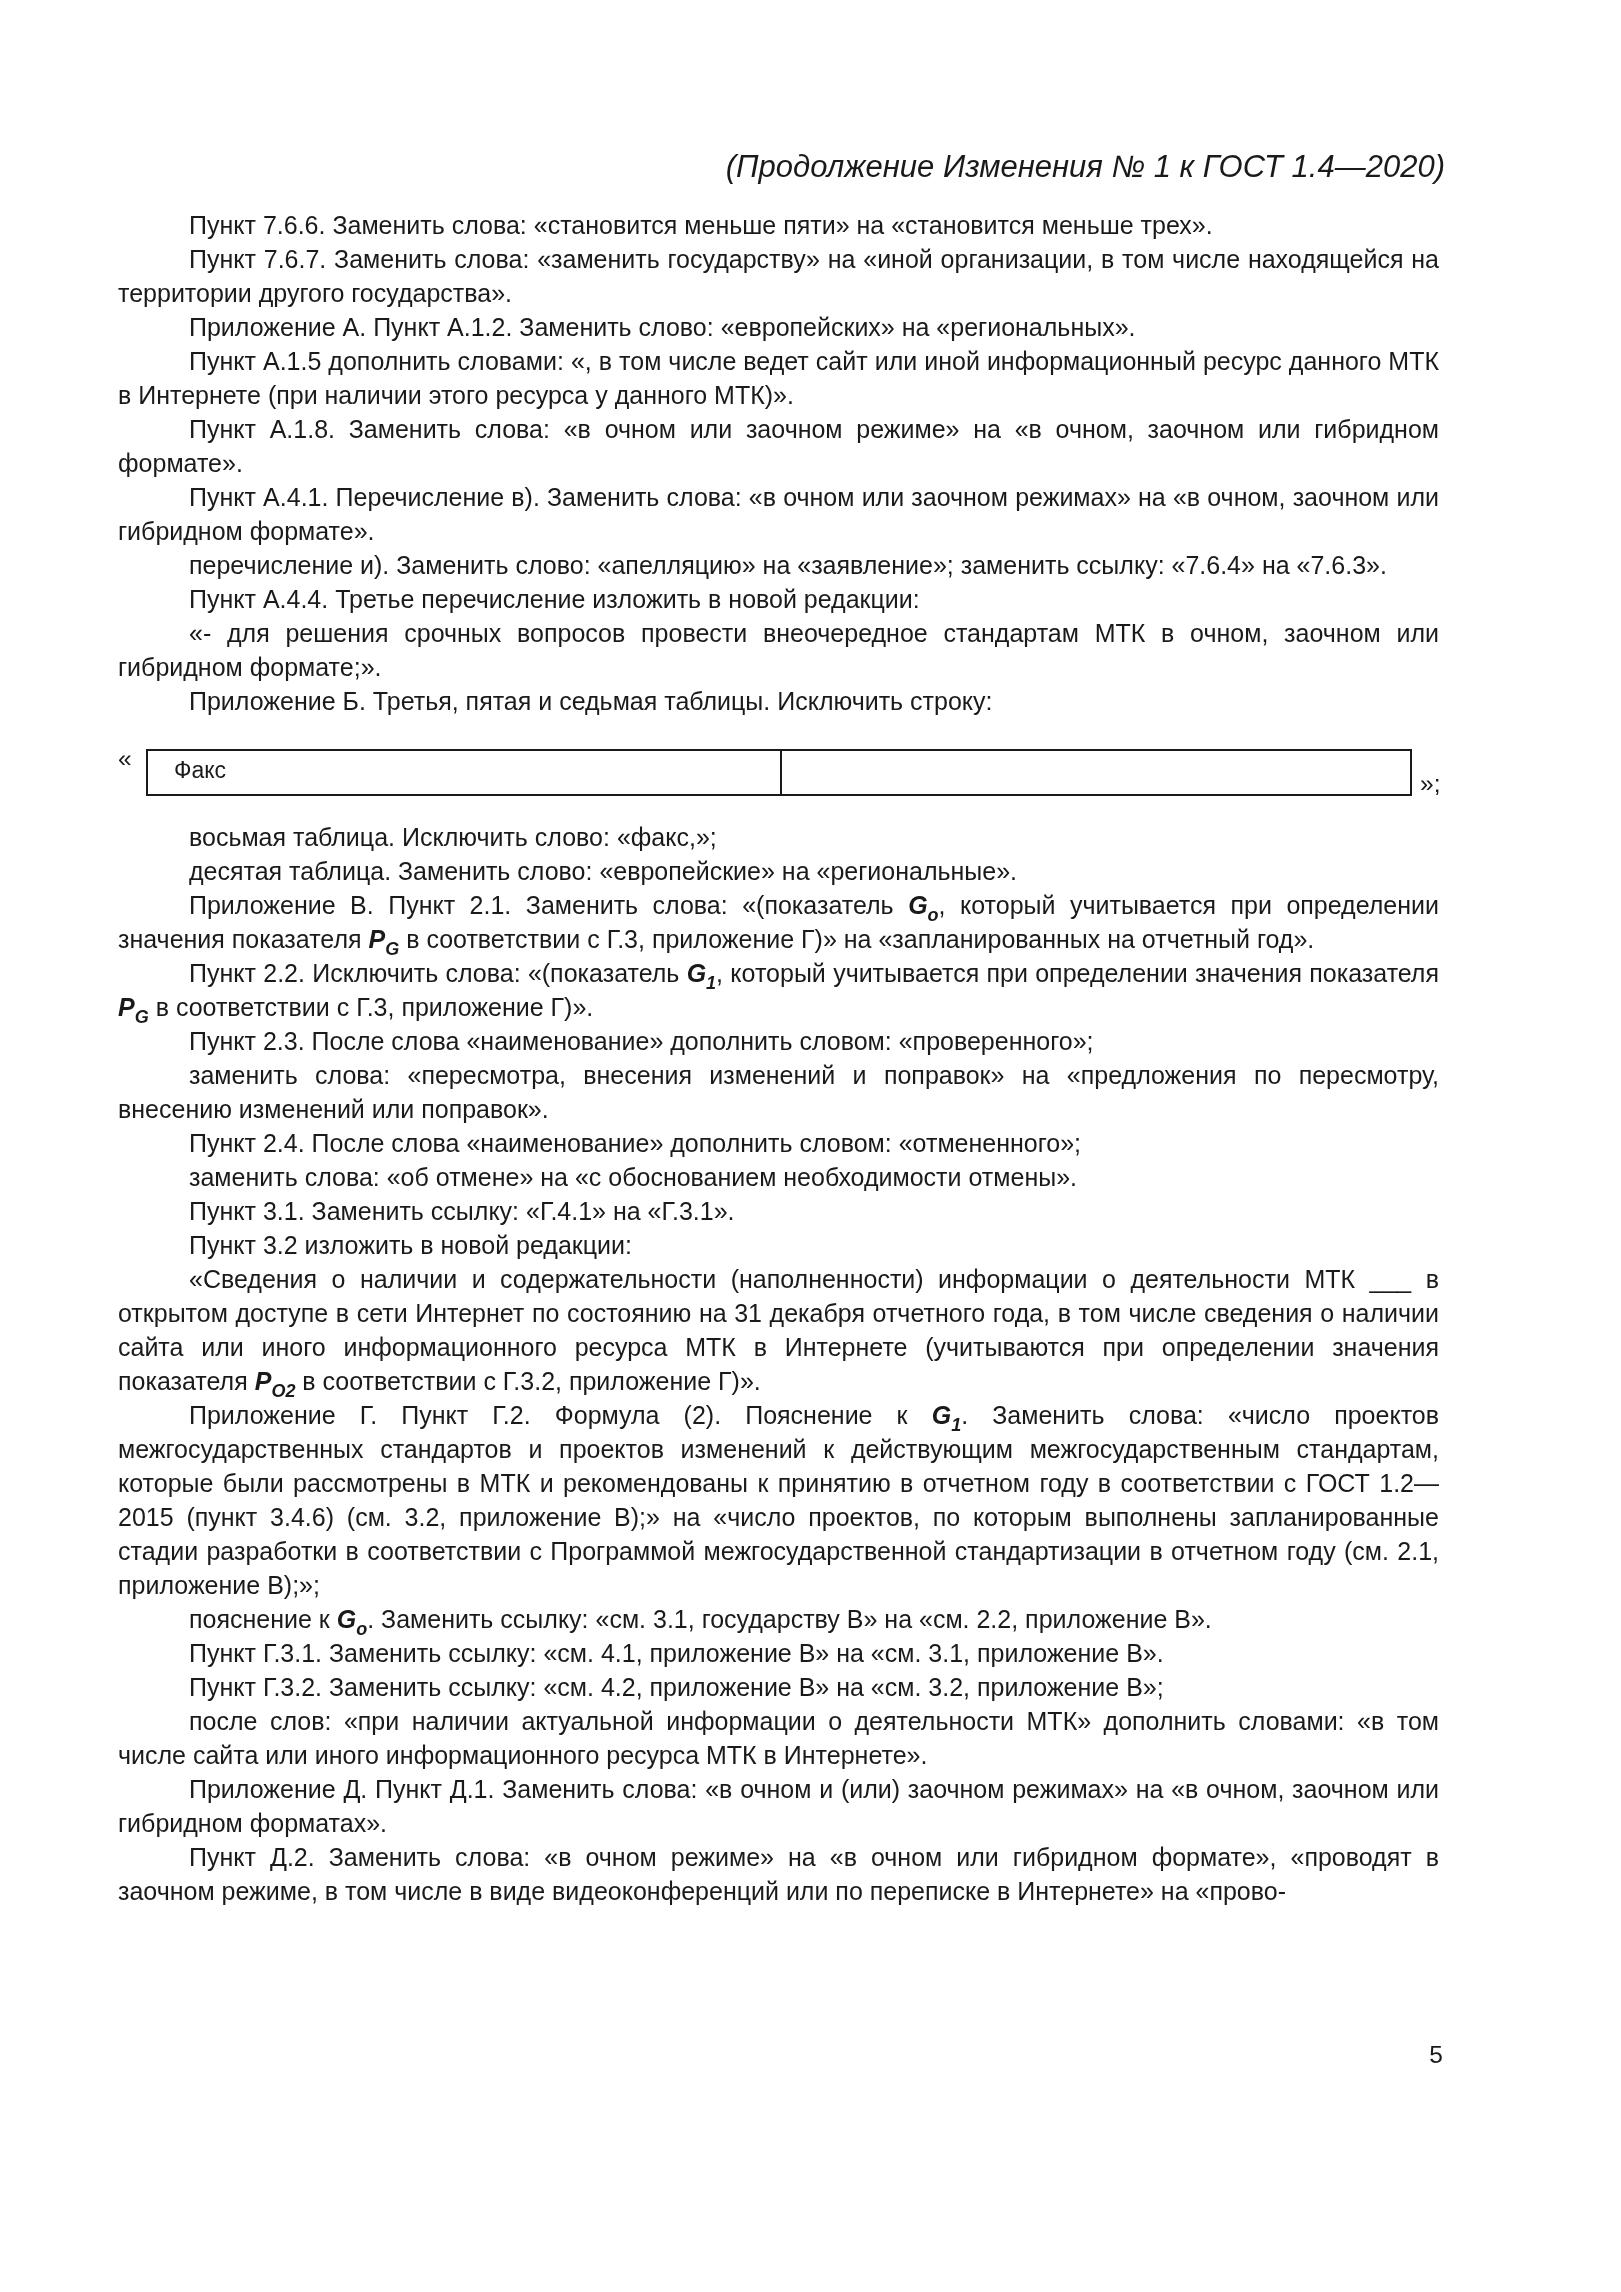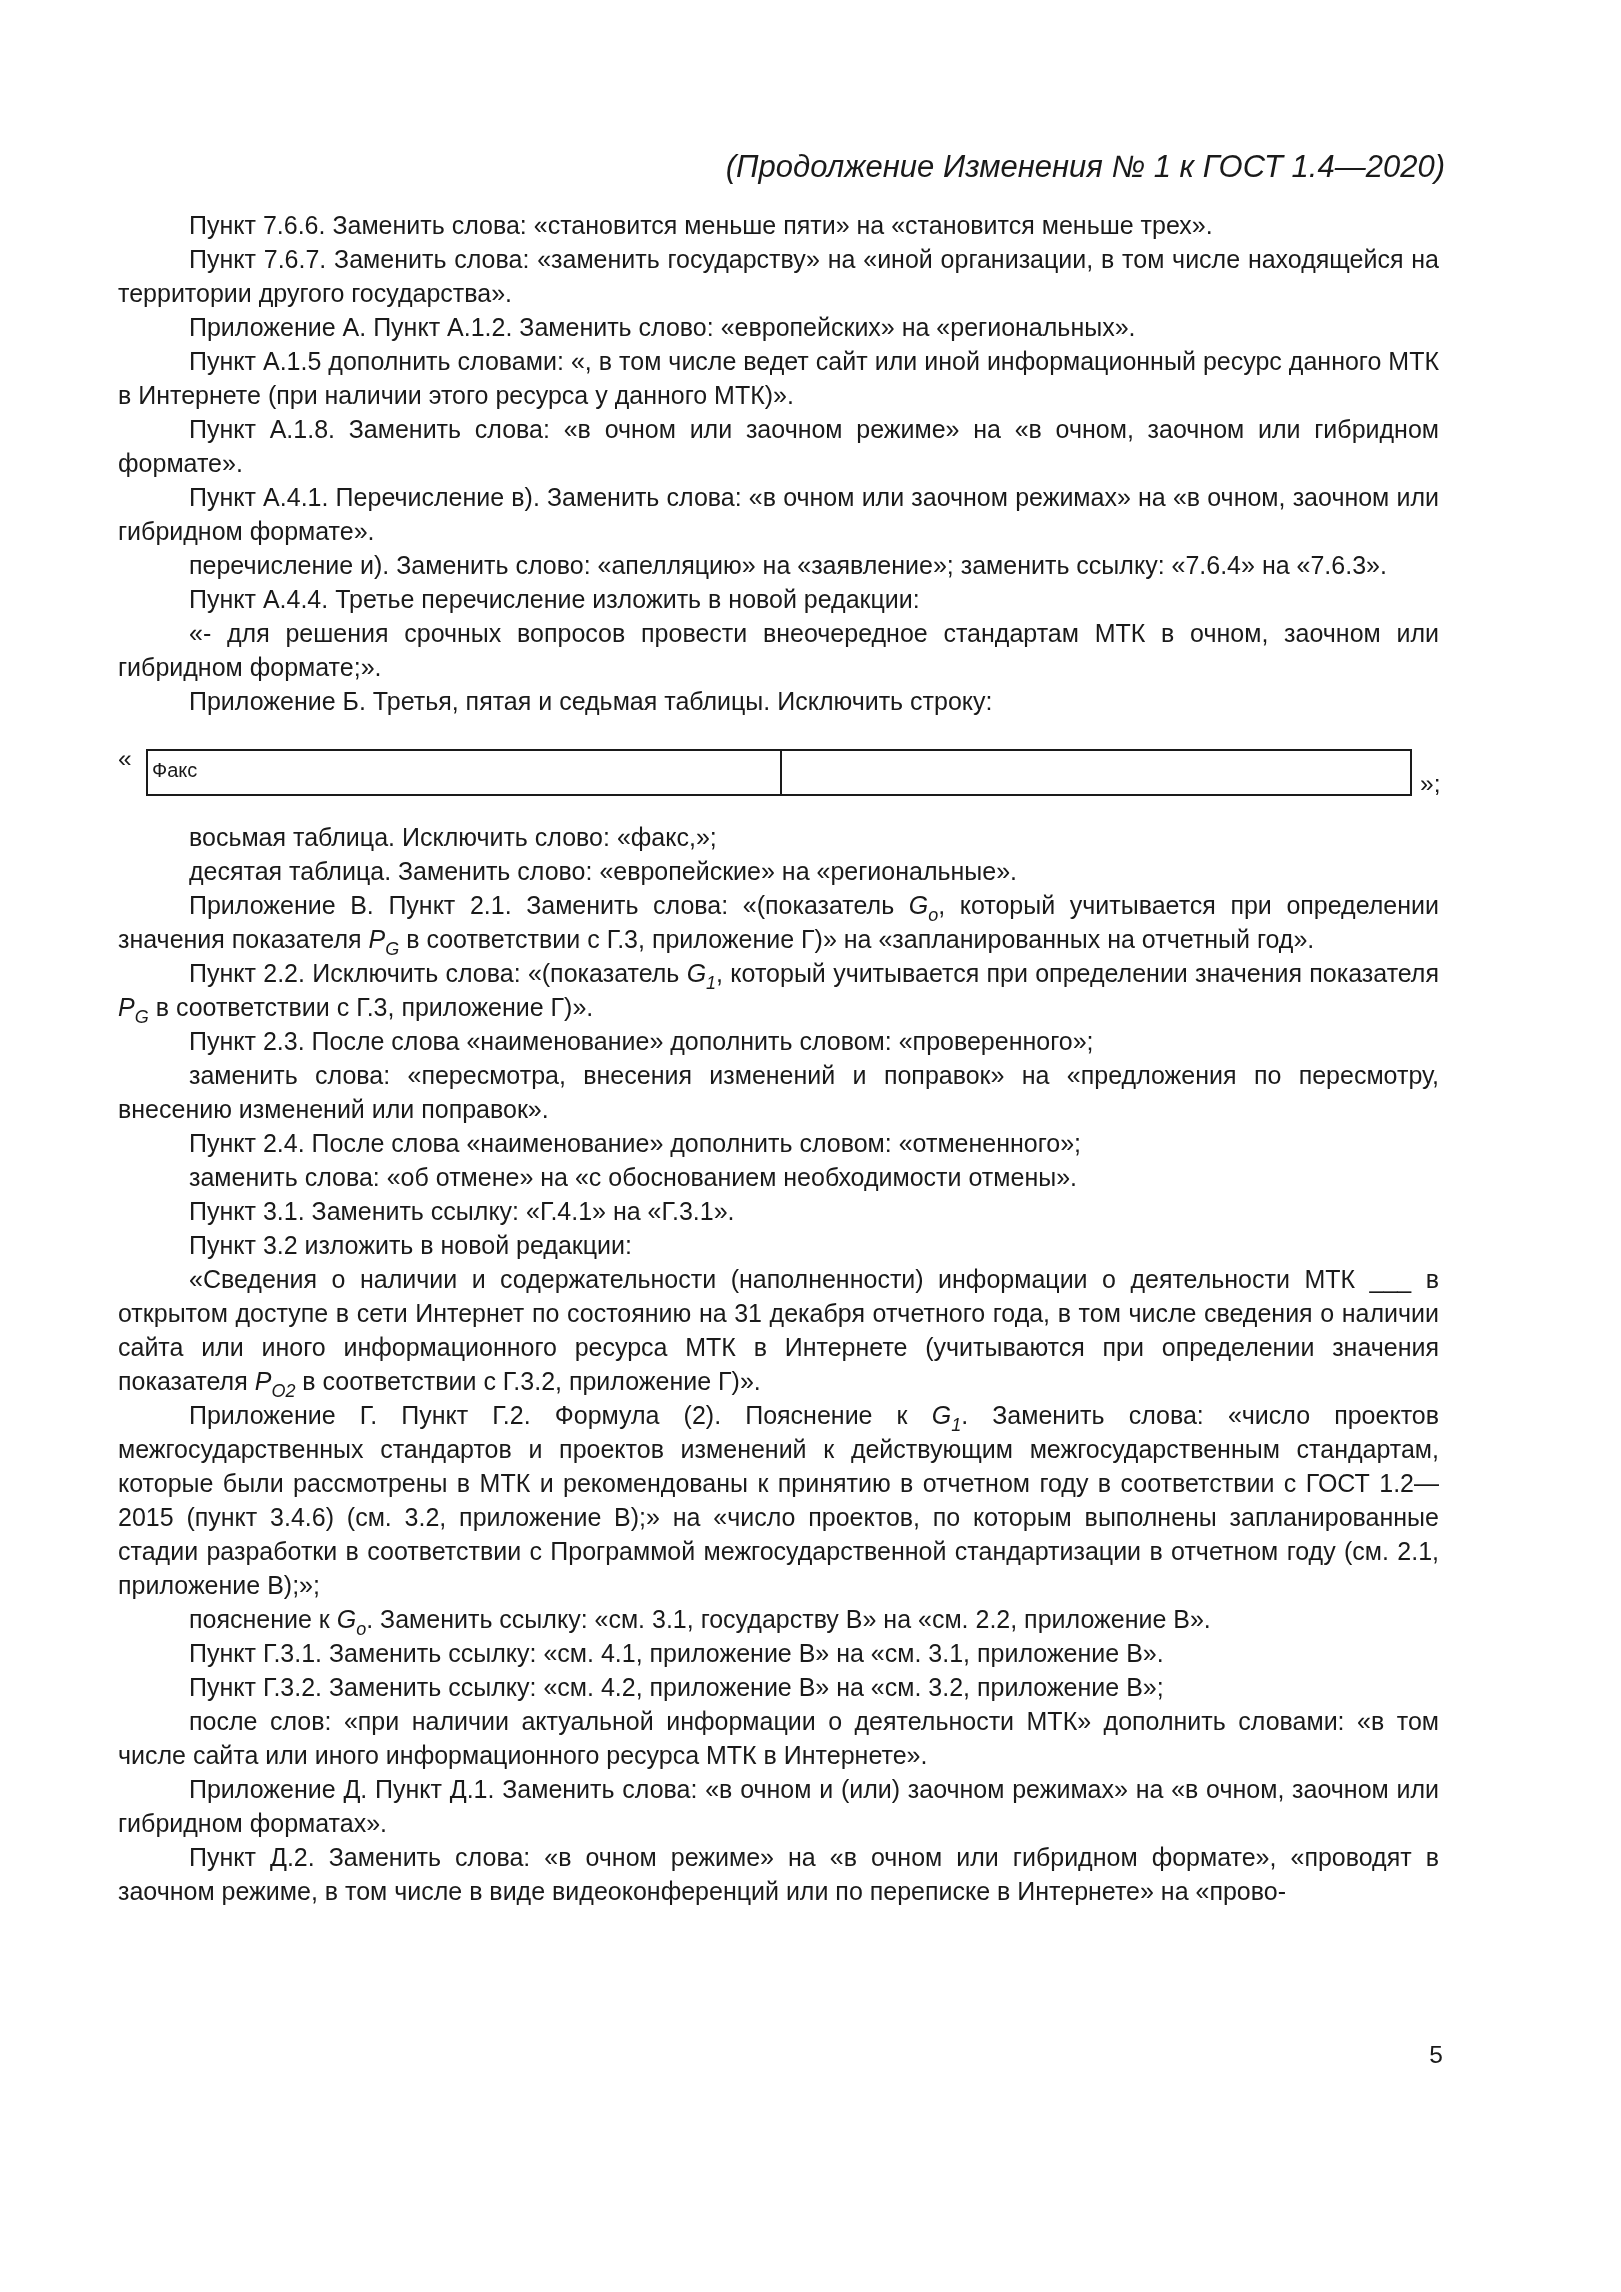--- a/index.html
+++ b/index.html
@@ -11,36 +11,36 @@
     }
     .running-head {
       position: absolute; top: 149px; right: 176px;
       font-style: italic; font-size: 31px; color: #1a1a1a;
     }
     .body-text {
       position: absolute; left: 118px; top: 208px; width: 1321px;
       line-height: 34px; text-align: justify;
     }
     .body-text p { margin: 0; text-indent: 71px; }
-    .sym { font-weight: normal; font-style: italic; margin-top: 16px; }
+    .sym { font-weight: bold; font-style: italic; margin-top: 16px; }
     .sym sub { font-size: 0.72em; vertical-align: -0.38em; line-height: 0; }
     .table-block {
       position: relative; height: 102px; margin: 0;
     }
     .table-block .q-open { position: absolute; left: 0; top: 23.5px; font-size: 24.5px; }
     .table-block .q-close { position: absolute; left: 1302px; top: 49px; font-size: 24.5px; }
     .deleted-row {
       position: absolute; left: 28px; top: 31px; width: 1266px; height: 47px;
       border: 2.9px solid #1a1a1a; border-collapse: collapse; box-sizing: border-box;
       display: flex;
     }
     .deleted-row .cell { height: 100%; box-sizing: border-box; }
     .deleted-row .cell.first {
       width: 634px; border-right: 2.9px solid #1a1a1a;
-      padding-left: 4px; line-height: 39px; font-size: 20px;
+      padding-left: 26px; line-height: 39px; font-size: 23px;
     }
     .deleted-row .cell.second { flex: 1; }
     .page-number {
       position: absolute; top: 2041px; right: 178px; font-size: 24.5px;
     }
   </style>
 </head>
 <body>
 
 <div class="page">

